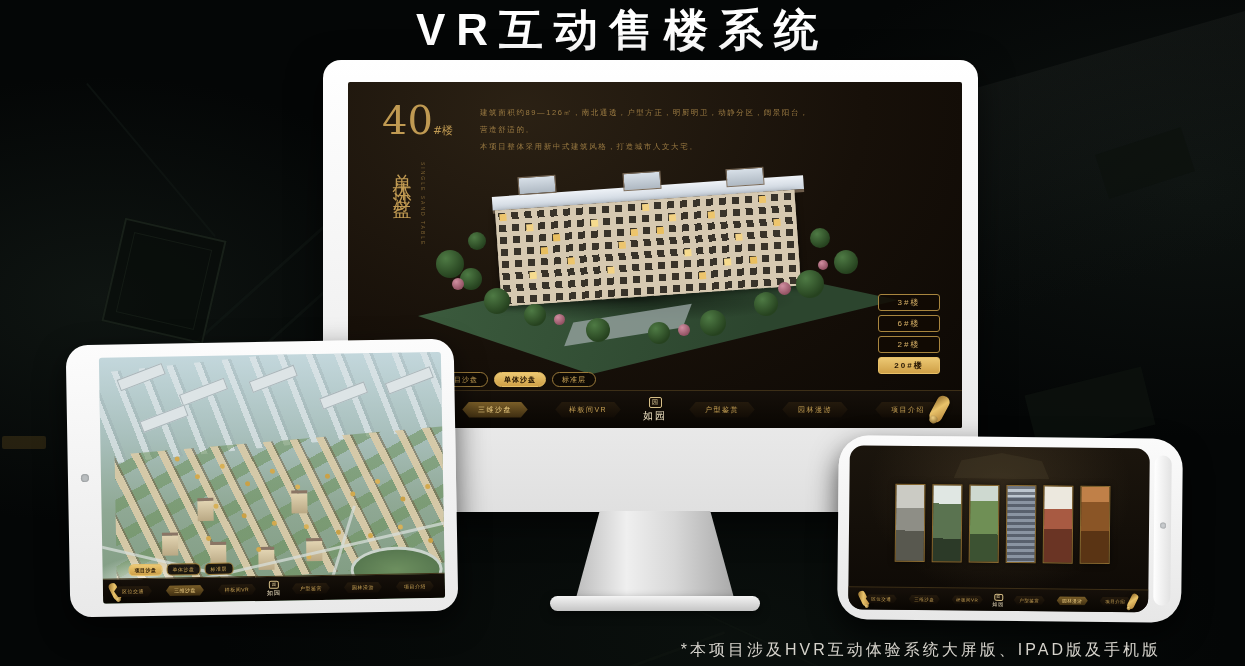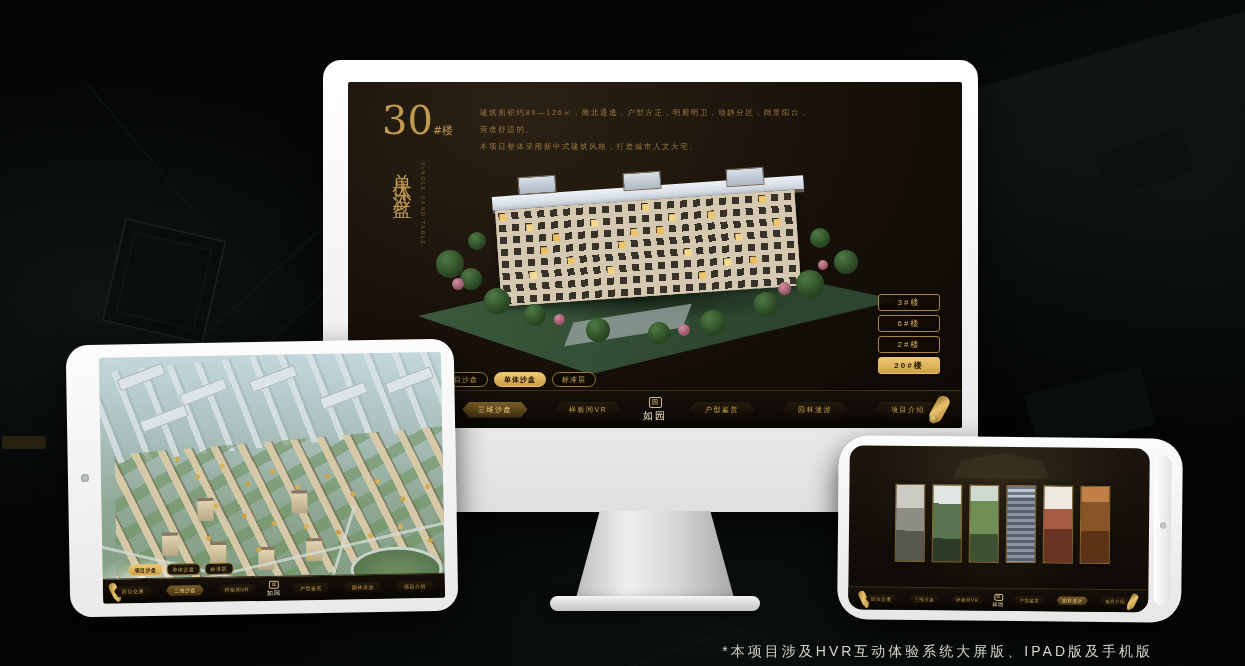--- a/index.html
+++ b/index.html
@@ -17,21 +17,21 @@
   .bg-road{background:#131a15;opacity:.55;border-radius:2px;}
   .bg-plaque{left:112px;top:228px;width:100px;height:102px;border:2px solid #182019;
     transform:rotate(13deg);background:rgba(9,13,10,.7);}
   .bg-plaque-inner{left:10px;top:10px;right:10px;bottom:10px;border:1px solid #141b15;}
   .bg-mark{left:2px;top:436px;width:44px;height:13px;background:rgba(150,112,40,.22);border-radius:2px;}
   .bg-block{background:#0c120e;opacity:.8;}
 
   
   .title{top:1px;left:0;width:100%;text-align:center;color:#ffffff;font-size:44px;
     font-weight:bold;letter-spacing:11px;}
-  .footnote{right:92px;bottom:5px;color:#d6d3cc;font-size:14px;letter-spacing:3px;}
+  .footnote{right:84px;bottom:5px;color:#d6d3cc;font-size:16px;letter-spacing:3px;}
 
   
   .navbar{left:0;right:0;bottom:0;background:linear-gradient(#16100a,#090602);
     border-top:1px solid #3d2f17;display:flex;align-items:center;justify-content:center;}
   .nav-item{display:flex;align-items:center;justify-content:center;color:#c6a054;
     background:linear-gradient(#241a0d,#110b05);
     clip-path:polygon(7% 50%,16% 0,84% 0,93% 50%,84% 100%,16% 100%);}
   .nav-item.active{background:linear-gradient(#7a5e28,#3c2c10);color:#f2d astaxa;}
   .nav-item.active{background:linear-gradient(#7a5e28,#3c2c10);color:#f2d286;}
   .nav-logo{display:flex;flex-direction:column;align-items:center;}
@@ -179,26 +179,27 @@
   <div class="abs bg-road" style="left:150px;top:60px;width:2px;height:200px;transform:rotate(-40deg);"></div>
   <div class="abs bg-road" style="left:620px;top:560px;width:3px;height:220px;transform:rotate(70deg);opacity:.35;"></div>
   <div class="abs bg-road" style="left:760px;top:540px;width:2px;height:200px;transform:rotate(-65deg);opacity:.3;"></div>
   <div class="abs bg-block" style="left:1030px;top:380px;width:120px;height:60px;transform:rotate(-14deg);"></div>
   <div class="abs bg-block" style="left:1100px;top:140px;width:90px;height:46px;transform:rotate(-18deg);"></div>
   <div class="abs bg-plaque">
     <div class="abs bg-plaque-inner"></div>
   </div>
   <div class="abs bg-mark"></div>
 
+  <div class="abs title">VR互动售楼系统</div>
 
   <div class="abs monitor">
     <div class="abs m-screen">
 
       <div class="abs h-number">
-        <span>30</span><span class="h-suffix">#楼</span>
+        <span>40</span><span class="h-suffix">#楼</span>
       </div>
       <div class="abs h-vert">单体沙盘</div>
       <div class="abs h-eng">SINGLE SAND TABLE</div>
 
       <div class="abs desc">
         <div class="line">建筑面积约89—126㎡，南北通透，户型方正，明厨明卫，动静分区，阔景阳台，</div>
         <div class="line">营造舒适的。</div>
         <div class="line">本项目整体采用新中式建筑风格，打造城市人文大宅。</div>
       </div>
 

